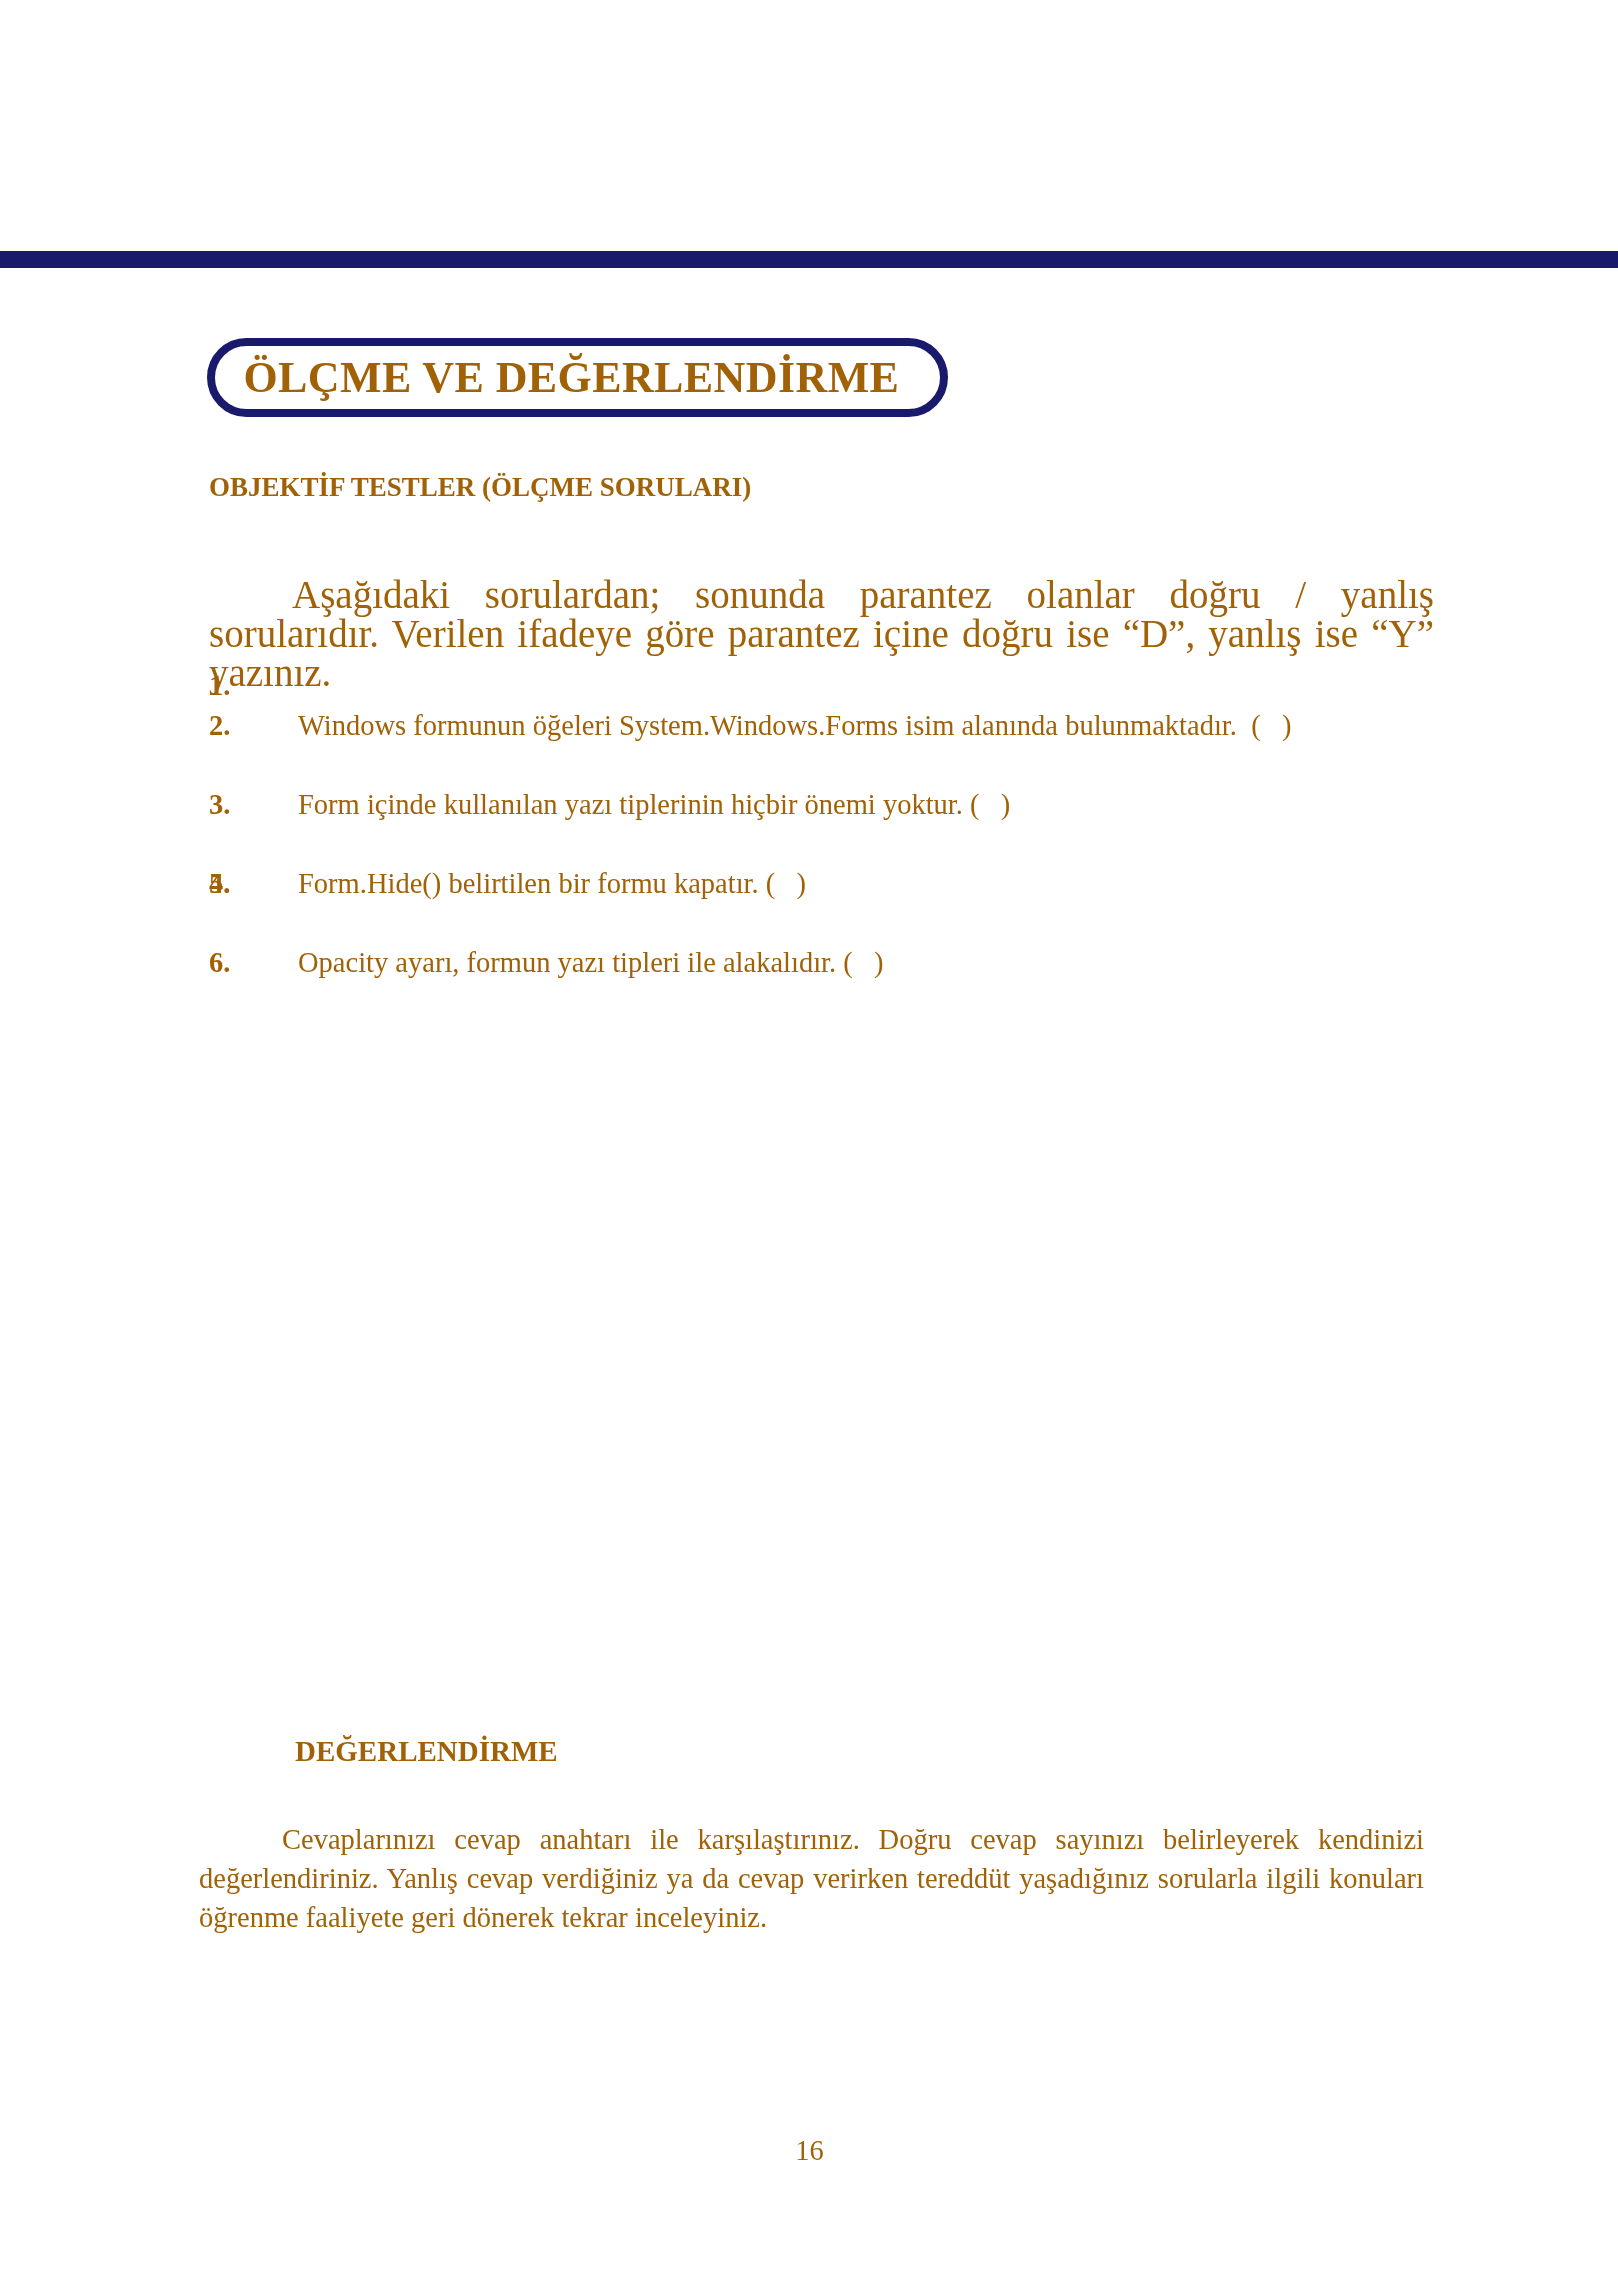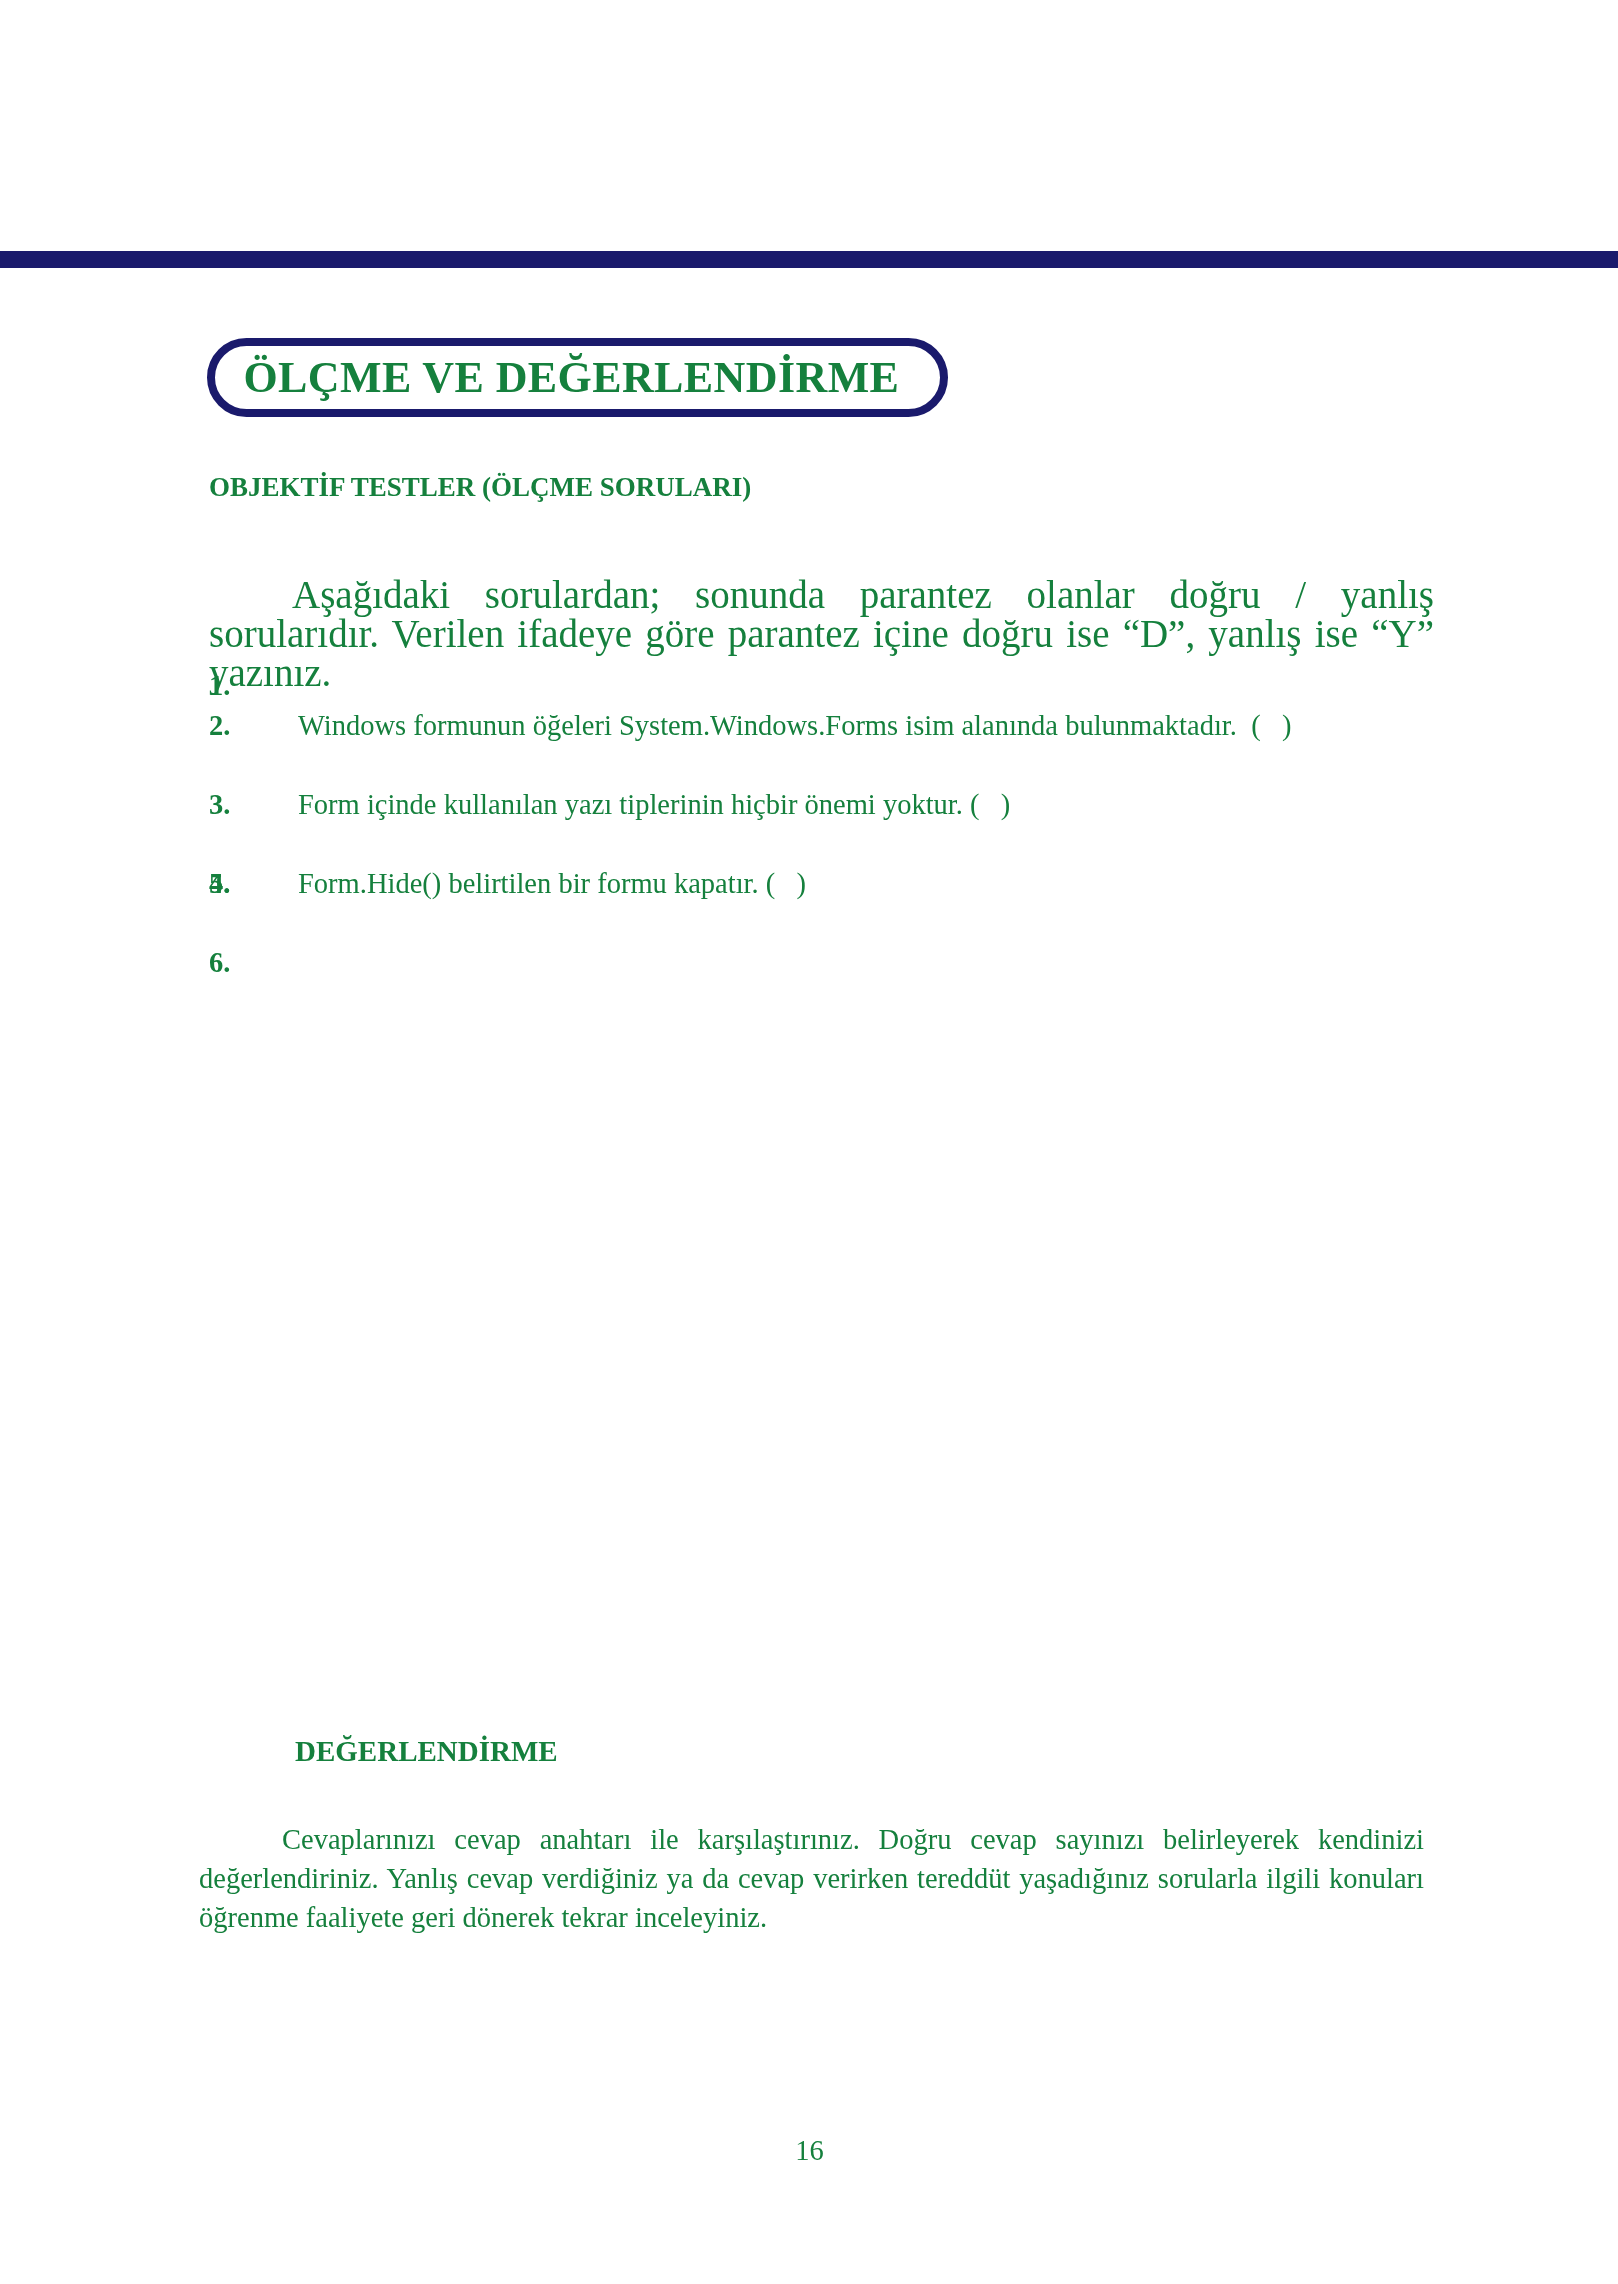--- a/index.html
+++ b/index.html
@@ -6,21 +6,21 @@
     margin: 0;
     padding: 0;
     background: #ffffff;
   }
   .page {
     position: relative;
     width: 1619px;
     height: 2284px;
     background: #ffffff;
     font-family: "Liberation Serif", serif;
-    color: #15803d;
+    color: #a16207;
     overflow: hidden;
   }
   .top-bar {
     position: absolute;
     top: 251px;
     left: 0;
     width: 100%;
     height: 17.4px;
     background: #1a1a6c;
   }
@@ -142,20 +142,21 @@
       <span class="q-num">4.</span>
     </div>
 
     <div class="q">
       <span class="q-num">5.</span>
       <span>Form.Hide() belirtilen bir formu kapatır. (&nbsp;&nbsp;&nbsp;)</span>
     </div>
 
     <div class="q">
       <span class="q-num">6.</span>
+      <span>Opacity ayarı, formun yazı tipleri ile alakalıdır. (&nbsp;&nbsp;&nbsp;)</span>
     </div>
 
   </div>
 
   <div class="eval-heading">DEĞERLENDİRME</div>
 
   <p class="eval-text">Cevaplarınızı cevap anahtarı ile karşılaştırınız. Doğru cevap sayınızı belirleyerek kendinizi değerlendiriniz. Yanlış cevap verdiğiniz ya da cevap verirken tereddüt yaşadığınız sorularla ilgili konuları öğrenme faaliyete geri dönerek tekrar inceleyiniz.</p>
 
   <div class="page-number">16</div>
 

